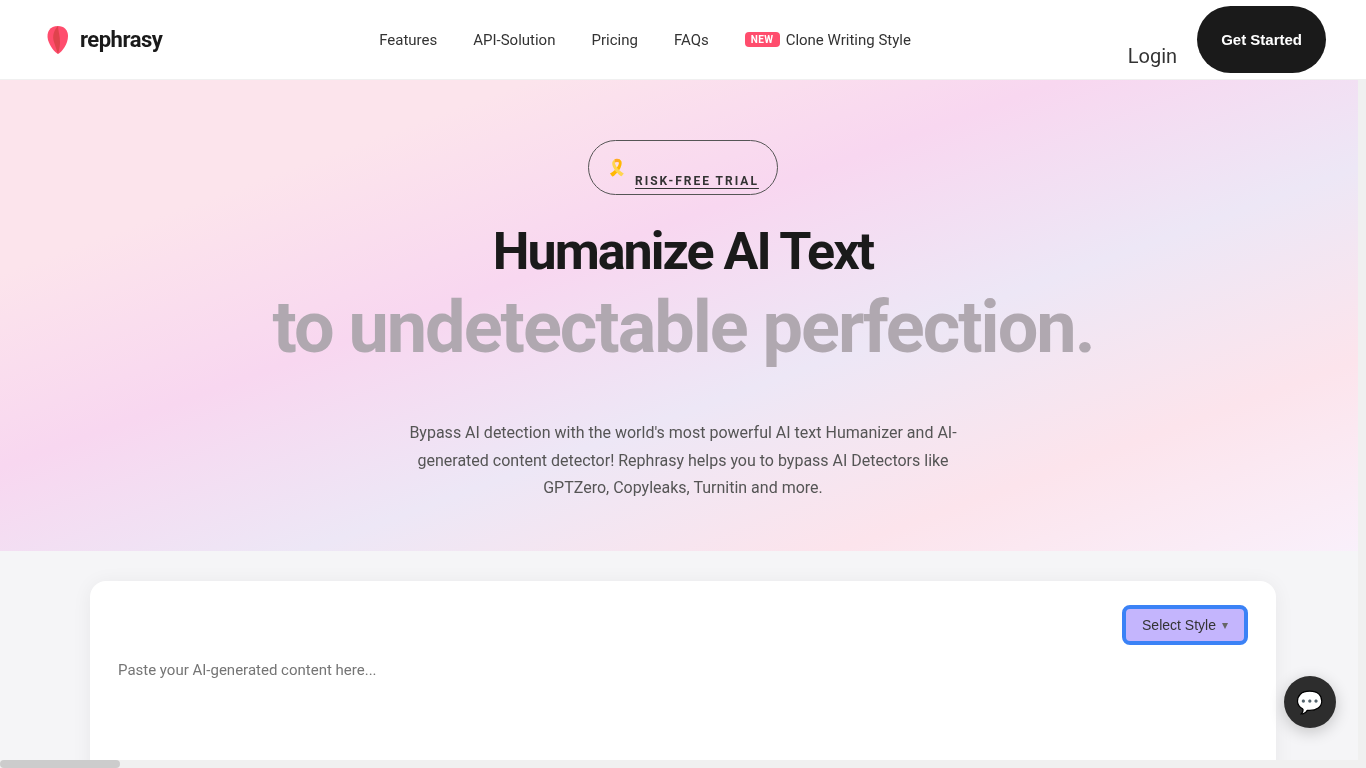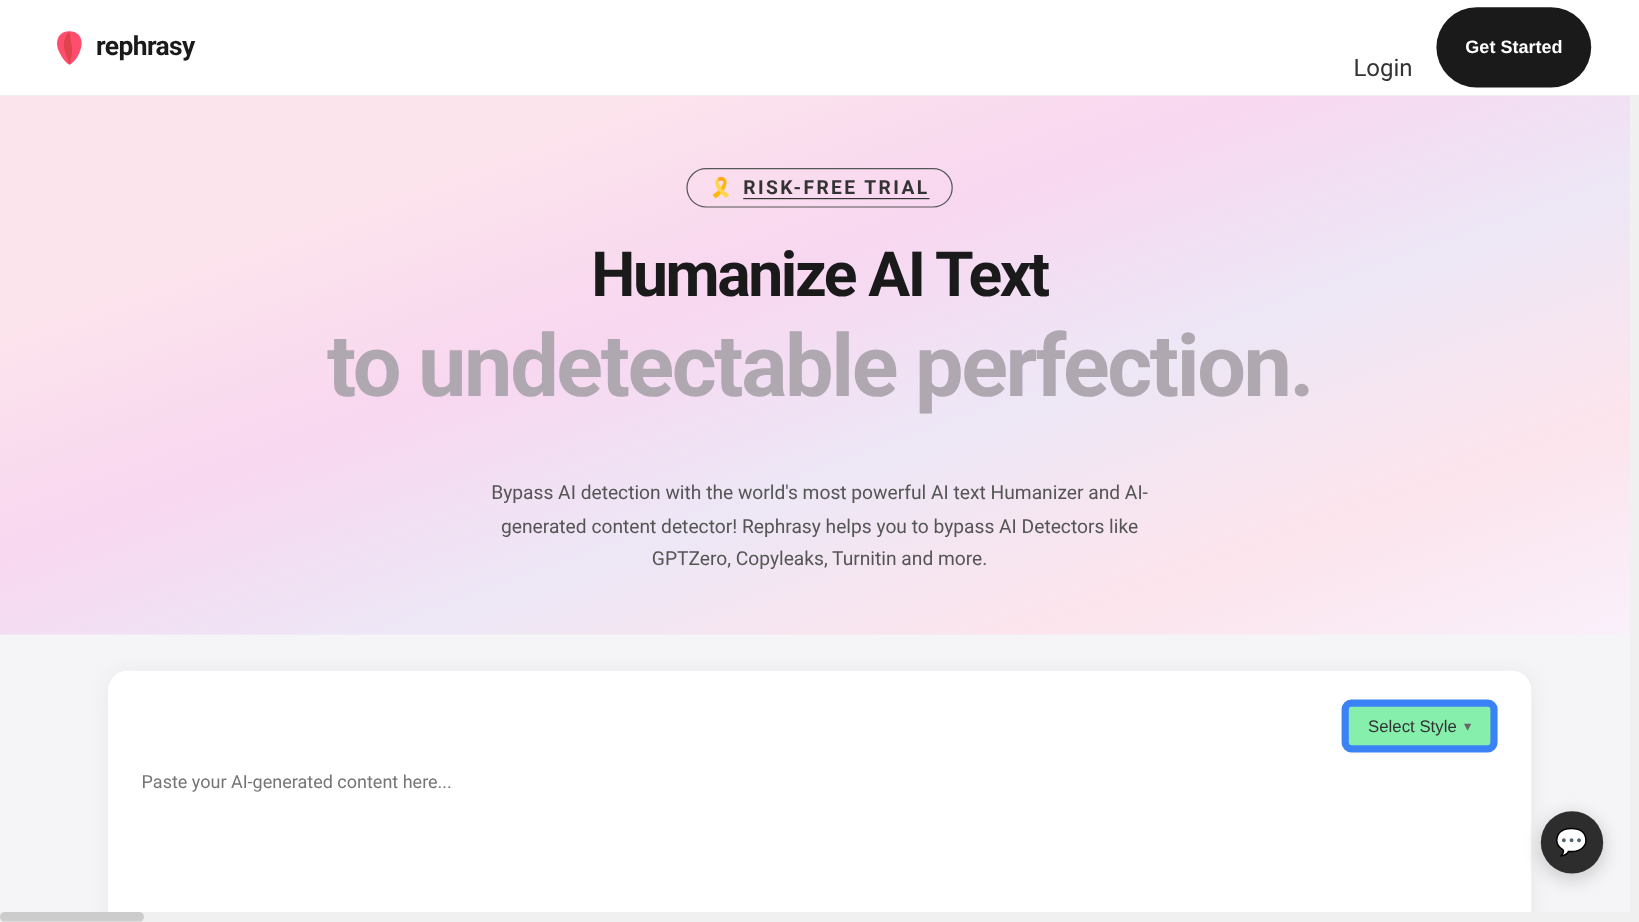--- a/index.html
+++ b/index.html
@@ -122,26 +122,27 @@
       border-radius: 50px;
       padding: 6px 18px;
       margin-bottom: 28px;
     }
 
     .ribbon-icon {
       font-size: 16px;
     }
 
     .risk-free-text {
-      font-size: 16px;
+      font-size: 12px;
       font-weight: 700;
       letter-spacing: 2px;
       color: #333;
       text-decoration: underline;
       text-underline-offset: 3px;
+      margin-top: 27px;
     }
 
     .hero-title-main {
       font-size: 52px;
       font-weight: 700;
       color: #1a1a1a;
       line-height: 1.1;
       margin-bottom: 8px;
       letter-spacing: -2px;
     }
@@ -182,22 +183,22 @@
     .tool-card-header {
       display: flex;
       justify-content: flex-end;
       margin-bottom: 16px;
     }
 
     .select-style-btn {
       display: flex;
       align-items: center;
       gap: 6px;
-      background: #86efac;
-      border: 6px solid #3b82f6;
+      background: #c4b5fd;
+      border: 4px solid #3b82f6;
       border-radius: 8px;
       padding: 8px 16px;
       font-size: 14px;
       color: #333;
       cursor: pointer;
       font-weight: 500;
     }
 
     .select-style-btn .chevron {
       font-size: 12px;
@@ -280,20 +281,30 @@
 
 <nav class="navbar">
   <a class="logo" href="#">
     <svg class="logo-icon" viewBox="0 0 36 36" fill="none" xmlns="http://www.w3.org/2000/svg">
       <path d="M18 4 C10 4, 6 10, 8 18 C10 24, 14 30, 18 32 C22 30, 28 22, 28 14 C28 8, 24 4, 18 4Z" fill="#ff4d6d"></path>
       <path d="M18 4 C14 8, 12 14, 14 20 C16 26, 18 32, 18 32 C18 32, 20 26, 20 20 C20 14, 18 8, 18 4Z" fill="#c0392b" opacity="0.5"></path>
     </svg>
     <span class="logo-text">rephrasy</span>
   </a>
 
+  <div class="nav-links">
+    <a class="nav-link" href="#">Features</a>
+    <a class="nav-link" href="#">API-Solution</a>
+    <a class="nav-link" href="#">Pricing</a>
+    <a class="nav-link" href="#">FAQs</a>
+    <a class="nav-link nav-new-badge" href="#">
+      <span class="new-badge">NEW</span>
+      <span>Clone Writing Style</span>
+    </a>
+  </div>
 
   <div class="nav-actions">
     <a class="login-link" href="#">Login</a>
     <button class="get-started-btn">Get Started</button>
   </div>
 </nav>
 
 <section class="hero">
   <div class="risk-free-badge">
     <span class="ribbon-icon">🎗️</span>

